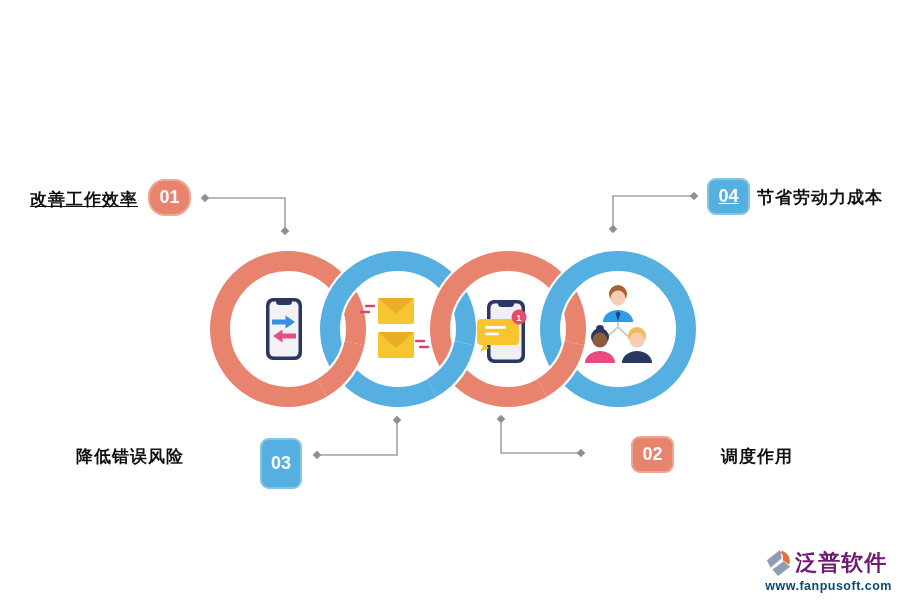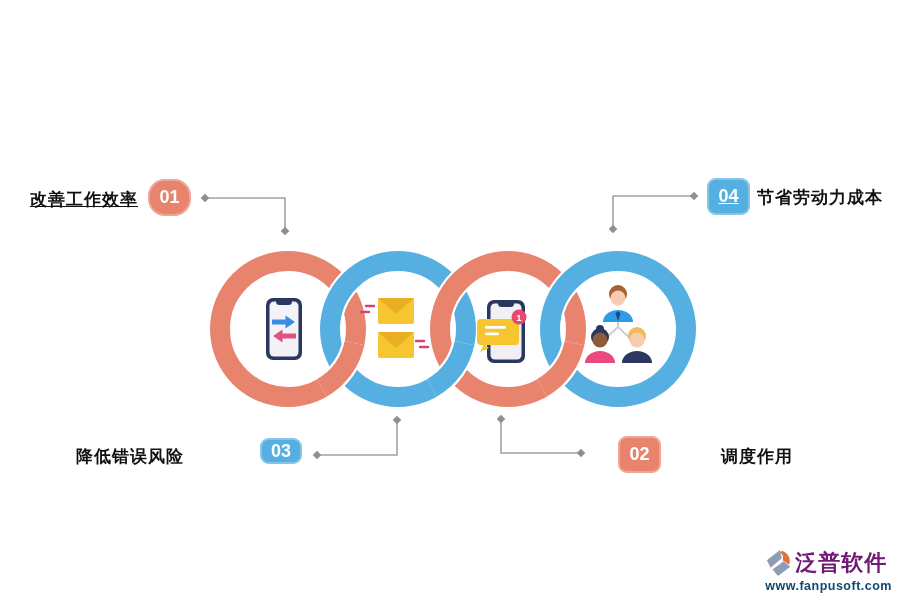--- a/index.html
+++ b/index.html
@@ -13,22 +13,22 @@
     letter-spacing:1px;white-space:nowrap;
   }
   .badge{
     position:absolute;width:43px;height:37px;border-radius:9px;
     display:flex;align-items:center;justify-content:center;
     color:#fff;font-size:18px;font-weight:700;
     box-shadow:inset 0 0 0 2px rgba(255,255,255,0.28);
   }
   .badge.tl{left:148px;top:179px;}
   .badge.tr{left:707px;top:178px;text-decoration:underline;}
-  .badge.bl{left:260px;top:438px;width:42px;height:26px;}
-  .badge.br{left:618px;top:436px;}
+  .badge.bl{left:260px;top:438px;width:42px;height:51px;}
+  .badge.br{left:631px;top:436px;}
   .text-tl{left:30px;top:188px;text-decoration:underline;}
   .text-tr{left:757px;top:186px;}
   .text-bl{left:76px;top:445px;}
   .text-br{left:721px;top:445px;}
   .connector{stroke:#A2A2A2;stroke-width:1.6;fill:none;}
   .diamond{fill:#8F8F8F;}
   .watermark{
     position:absolute;right:8px;bottom:8px;text-align:left;line-height:1;
   }
   .wm-row{display:flex;align-items:center;gap:2px;}

